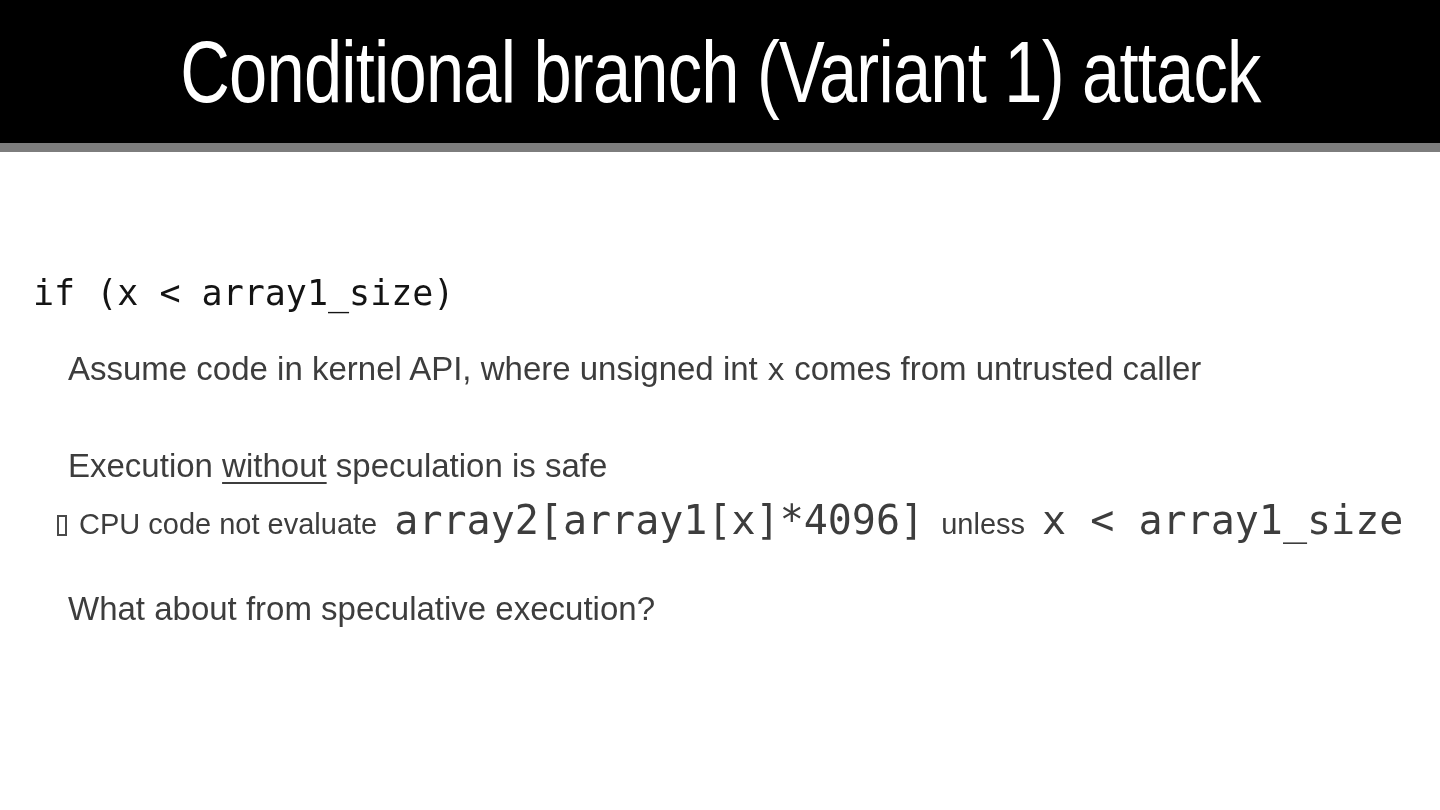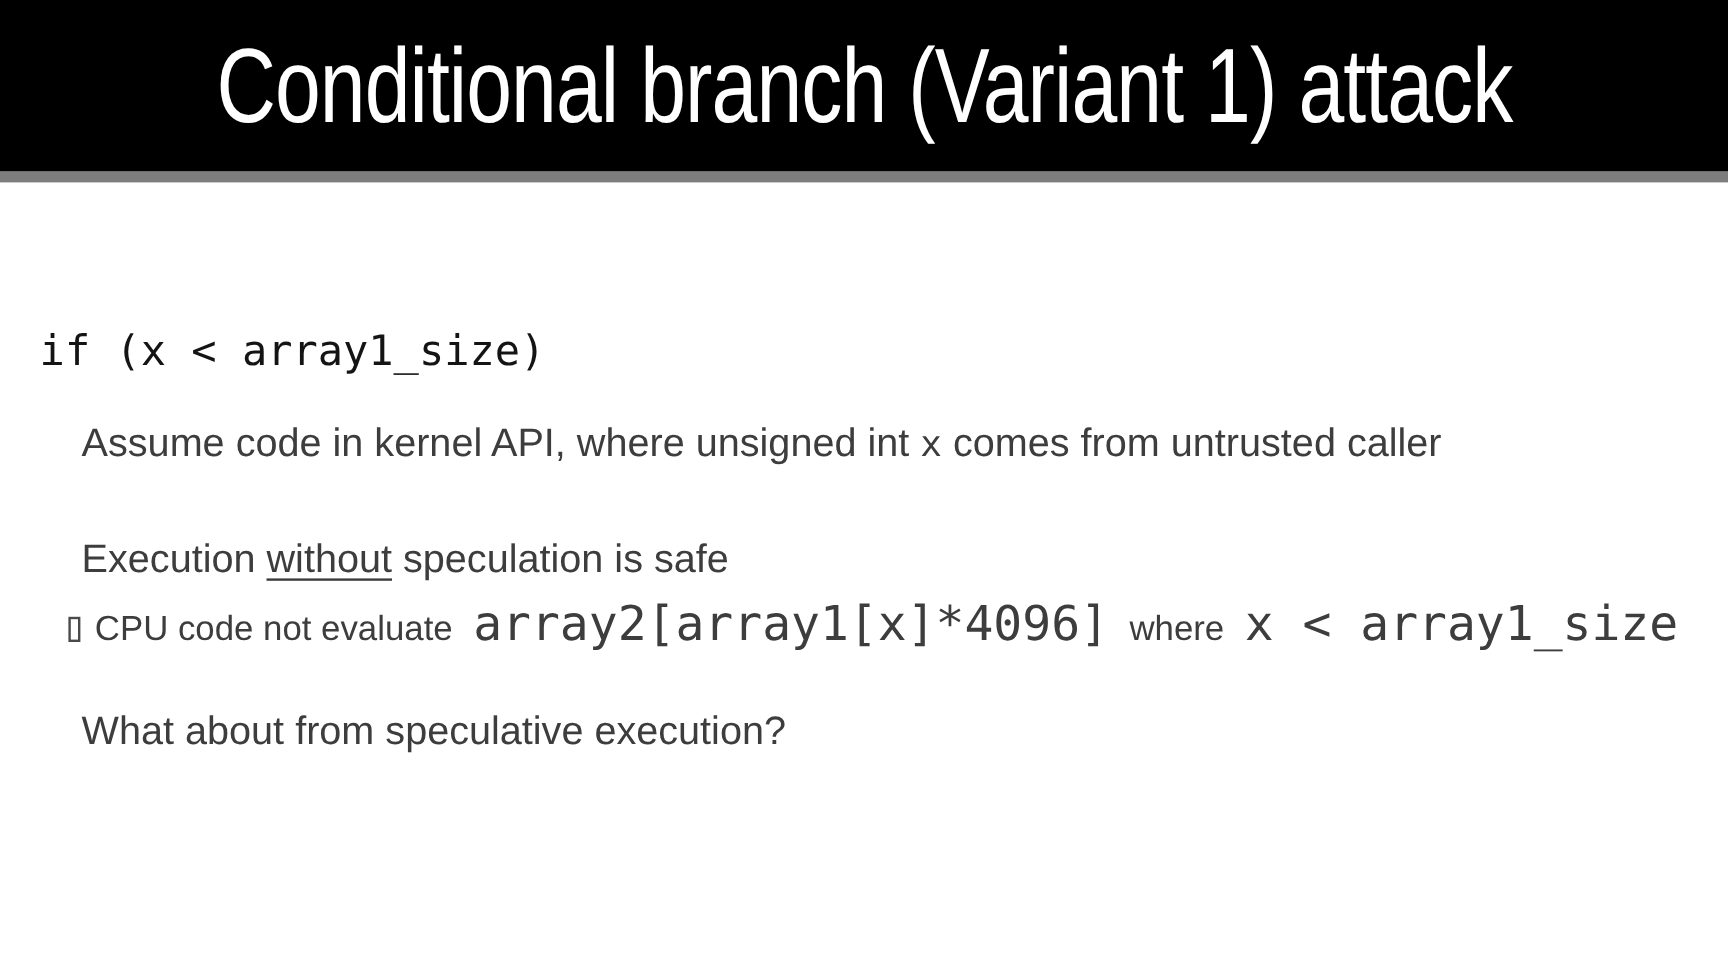--- a/index.html
+++ b/index.html
@@ -143,21 +143,21 @@
 
   <div class="body-line line-assume">
     <span>Assume code in kernel API, where unsigned int </span><span class="inline-code">x</span><span> comes from untrusted caller</span>
   </div>
 
   <div class="body-line line-execution">
     <span>Execution </span><span class="underlined">without</span><span> speculation is safe</span>
   </div>
 
   <div class="bullet-line">
-    <span class="tofu-box"></span><span>CPU code not evaluate </span><span class="bullet-code">array2[array1[x]*4096]</span><span> where </span><span class="bullet-code">x &lt; array1_size</span>
+    <span class="tofu-box"></span><span>CPU code not evaluate </span><span class="bullet-code">array2[array1[x]*4096]</span><span> unless </span><span class="bullet-code">x &lt; array1_size</span>
   </div>
 
   <div class="body-line line-question">What about from speculative execution?</div>
 
   <div class="rule rule-bottom"></div>
 
   <div class="footer-bar">
     <span class="page-number">17</span>
   </div>
 

